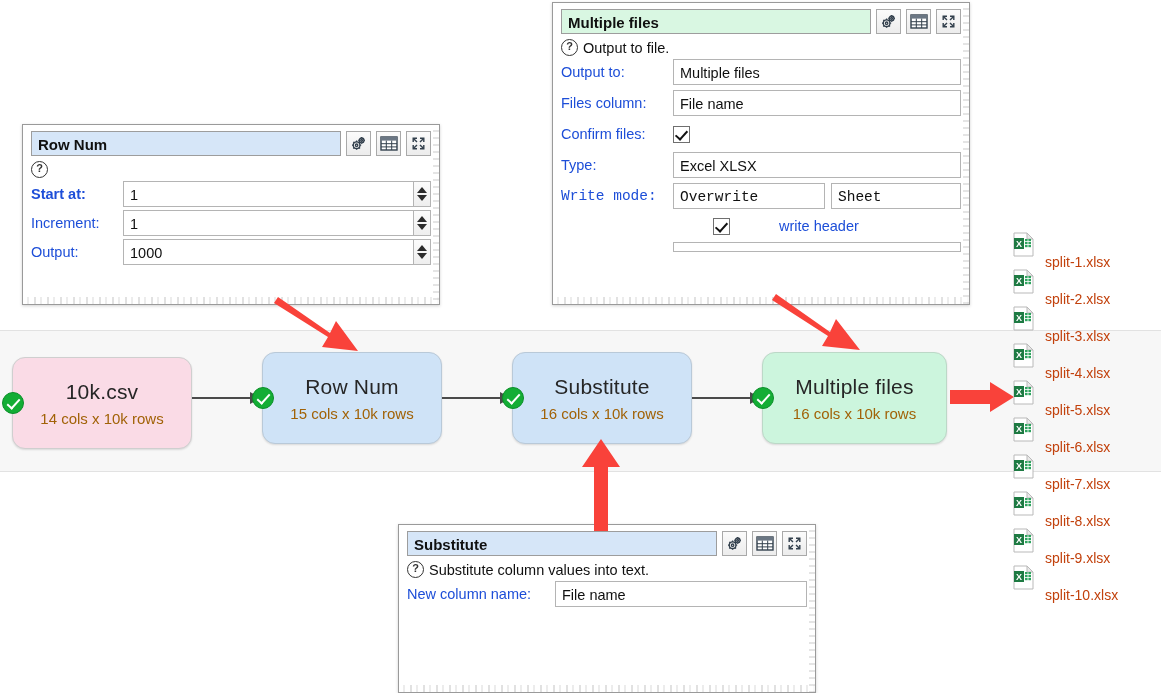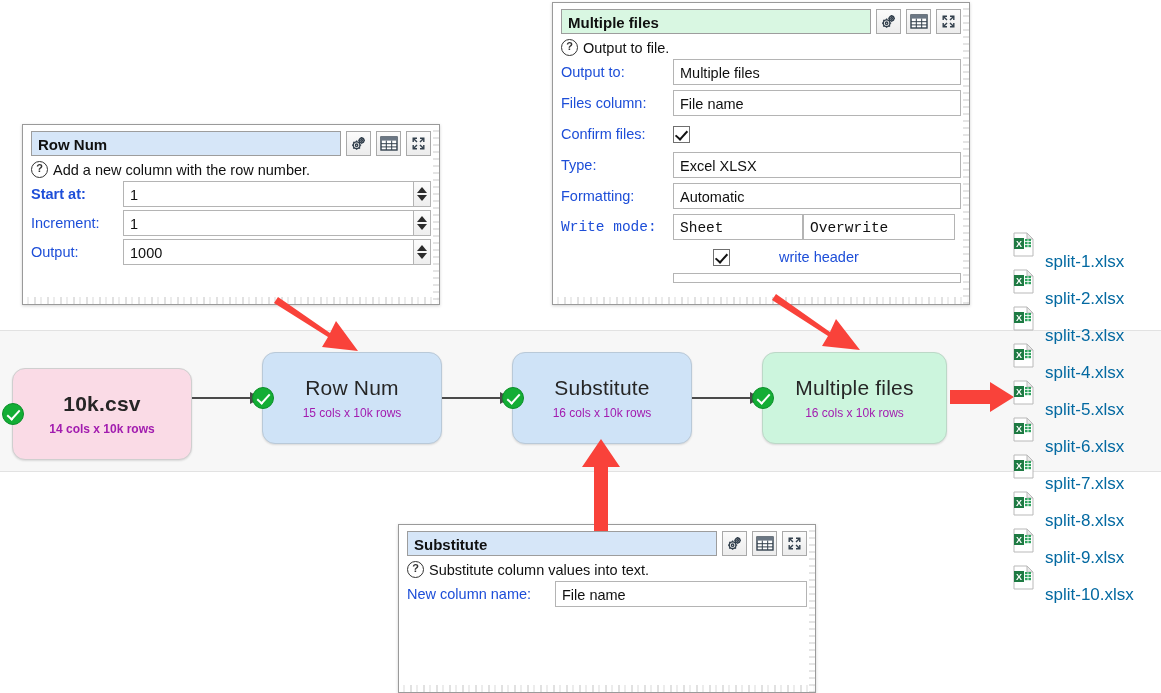--- a/index.html
+++ b/index.html
@@ -121,21 +121,21 @@
   }
 
   
   .node{
     position:absolute;border-radius:13px;
     box-sizing:border-box;
     display:flex;flex-direction:column;align-items:center;justify-content:center;
     box-shadow:0 1px 2px rgba(0,0,0,.12);
   }
   .node .n-title{font-size:21px;color:#262626;letter-spacing:.2px;line-height:1;}
-  .node .n-sub{font-size:12px;color:#a21caf;margin-top:9px;line-height:1;}
+  .node .n-sub{font-size:15px;color:#a16207;margin-top:9px;line-height:1;}
   .node-pink{background:#fadbe6;border:1.6px solid #cfcfcf;}
   .node-blue{background:#cfe3f7;border:1.6px solid #b9c9d8;}
   .node-green{background:#ccf5dd;border:1.6px solid #bcd8c7;}
   .tick{
     position:absolute;left:-11px;top:50%;margin-top:-11px;
     width:22px;height:22px;border-radius:50%;
     background:#13ad35;border:1px solid #0c8f2a;
     box-sizing:border-box;
   }
   .tick:after{
@@ -151,21 +151,21 @@
     border-left:11px solid #4a4a4a;
   }
 
   
   .redarrow{position:absolute;}
 
   
   .filelist{position:absolute;left:1013px;top:226px;width:148px;}
   .fileitem{display:flex;align-items:center;height:37px;}
   .fileitem .fname{
-    font-size:17px;color:#0369a1;margin-left:11px;white-space:nowrap;margin-top:34px;
+    font-size:14px;color:#c2410c;margin-left:11px;white-space:nowrap;margin-top:34px;
   }
   .xlicon{width:21px;height:25px;flex:0 0 auto;}
 </style>
 </head>
 <body>
 
 <div class="stage">
 
   <div class="canvas-band"></div>
 
@@ -199,21 +199,20 @@
             <g stroke="#33404d" stroke-width="1.4" fill="none">
               <path d="M7 3.2H3.2V7M10 3.2h3.8V7M7 13.8H3.2V10M10 13.8h3.8V10"></path>
               <path d="M3.4 3.4l3.6 3.6M13.6 3.4L10 7M3.4 13.6L7 10M13.6 13.6L10 10"></path>
             </g>
           </svg>
         </div>
       </div>
 
       <div class="desc">
         <span class="qmark">?</span>
-        <span>Add a new column with the row number.</span>
       </div>
 
       <div class="row">
         <div class="lbl" style="width:92px;font-weight:bold;">Start at:</div>
         <div class="field">1</div>
         <div class="spin">
             <div class="up"></div>
             <div class="dn"></div>
           </div>
       </div>
@@ -289,28 +288,24 @@
         <div class="field combo">File name</div>
       </div>
       <div class="row" style="margin-bottom:5px;height:26px;">
         <div class="lbl" style="width:112px;">Confirm files:</div>
         <div class="chk on"></div>
       </div>
       <div class="row" style="margin-bottom:5px;">
         <div class="lbl" style="width:112px;">Type:</div>
         <div class="field combo">Excel XLSX</div>
       </div>
-      <div class="row" style="margin-bottom:5px;">
-        <div class="lbl" style="width:112px;">Formatting:</div>
-        <div class="field combo">Automatic</div>
-      </div>
       <div class="row" style="margin-bottom:5px;font-family:Liberation Mono, monospace;">
         <div class="lbl" style="width:112px;">Write mode:</div>
+        <div class="field combo" style="flex:0 0 152px;margin-right:6px;">Overwrite</div>
         <div class="field combo">Sheet</div>
-        <div class="field combo" style="flex:0 0 152px;margin-right:6px;">Overwrite</div>
       </div>
       <div class="row" style="margin-bottom:4px;height:24px;gap:40px;">
         <div style="width:112px;"></div>
         <div class="chk on"></div>
         <div class="lbl" style="margin-left:9px;">write header</div>
       </div>
       <div class="row">
         <div style="width:112px;"></div>
         <div class="field" style="height:10px;"></div>
       </div>
@@ -361,21 +356,21 @@
 
       <div class="row" style="margin-bottom:6px;">
         <div class="lbl" style="width:148px;">New column name:</div>
         <div class="field">File name</div>
       </div>
     </div>
     <div class="torn"></div>
     <div class="torn-r"></div>
   </div>
 
-  <div class="node node-pink" style="left:12px;top:368px;width:180px;height:92px;font-weight:bold;">
+  <div class="node node-pink" style="left:12px;top:357px;width:180px;height:92px;">
     <div class="tick"></div>
     <div class="n-title">10k.csv</div>
     <div class="n-sub">14 cols x 10k rows</div>
   </div>
 
   <div class="conn" style="left:192px;top:397px;width:68px;"></div>
 
   <div class="node node-blue" style="left:262px;top:352px;width:180px;height:92px;">
     <div class="tick"></div>
     <div class="n-title">Row Num</div>

